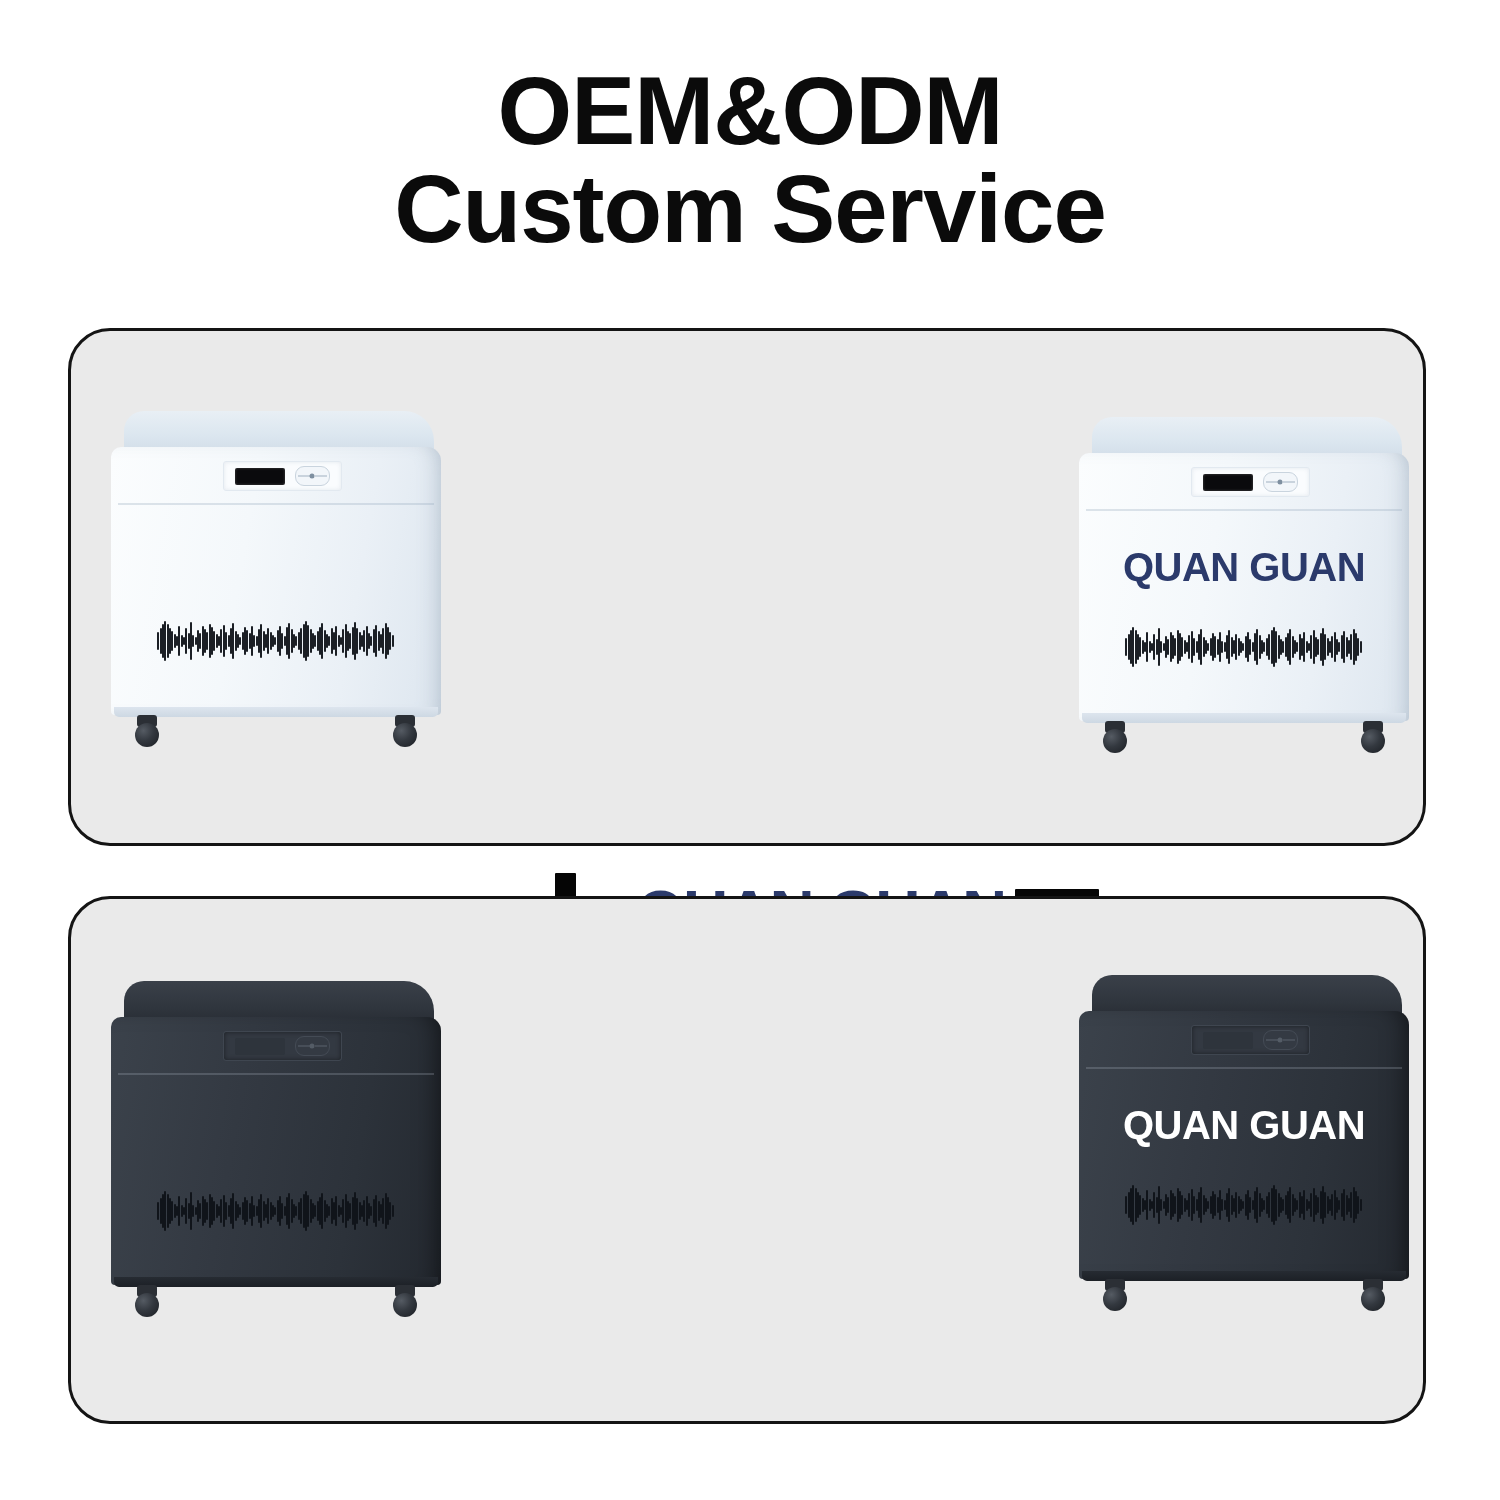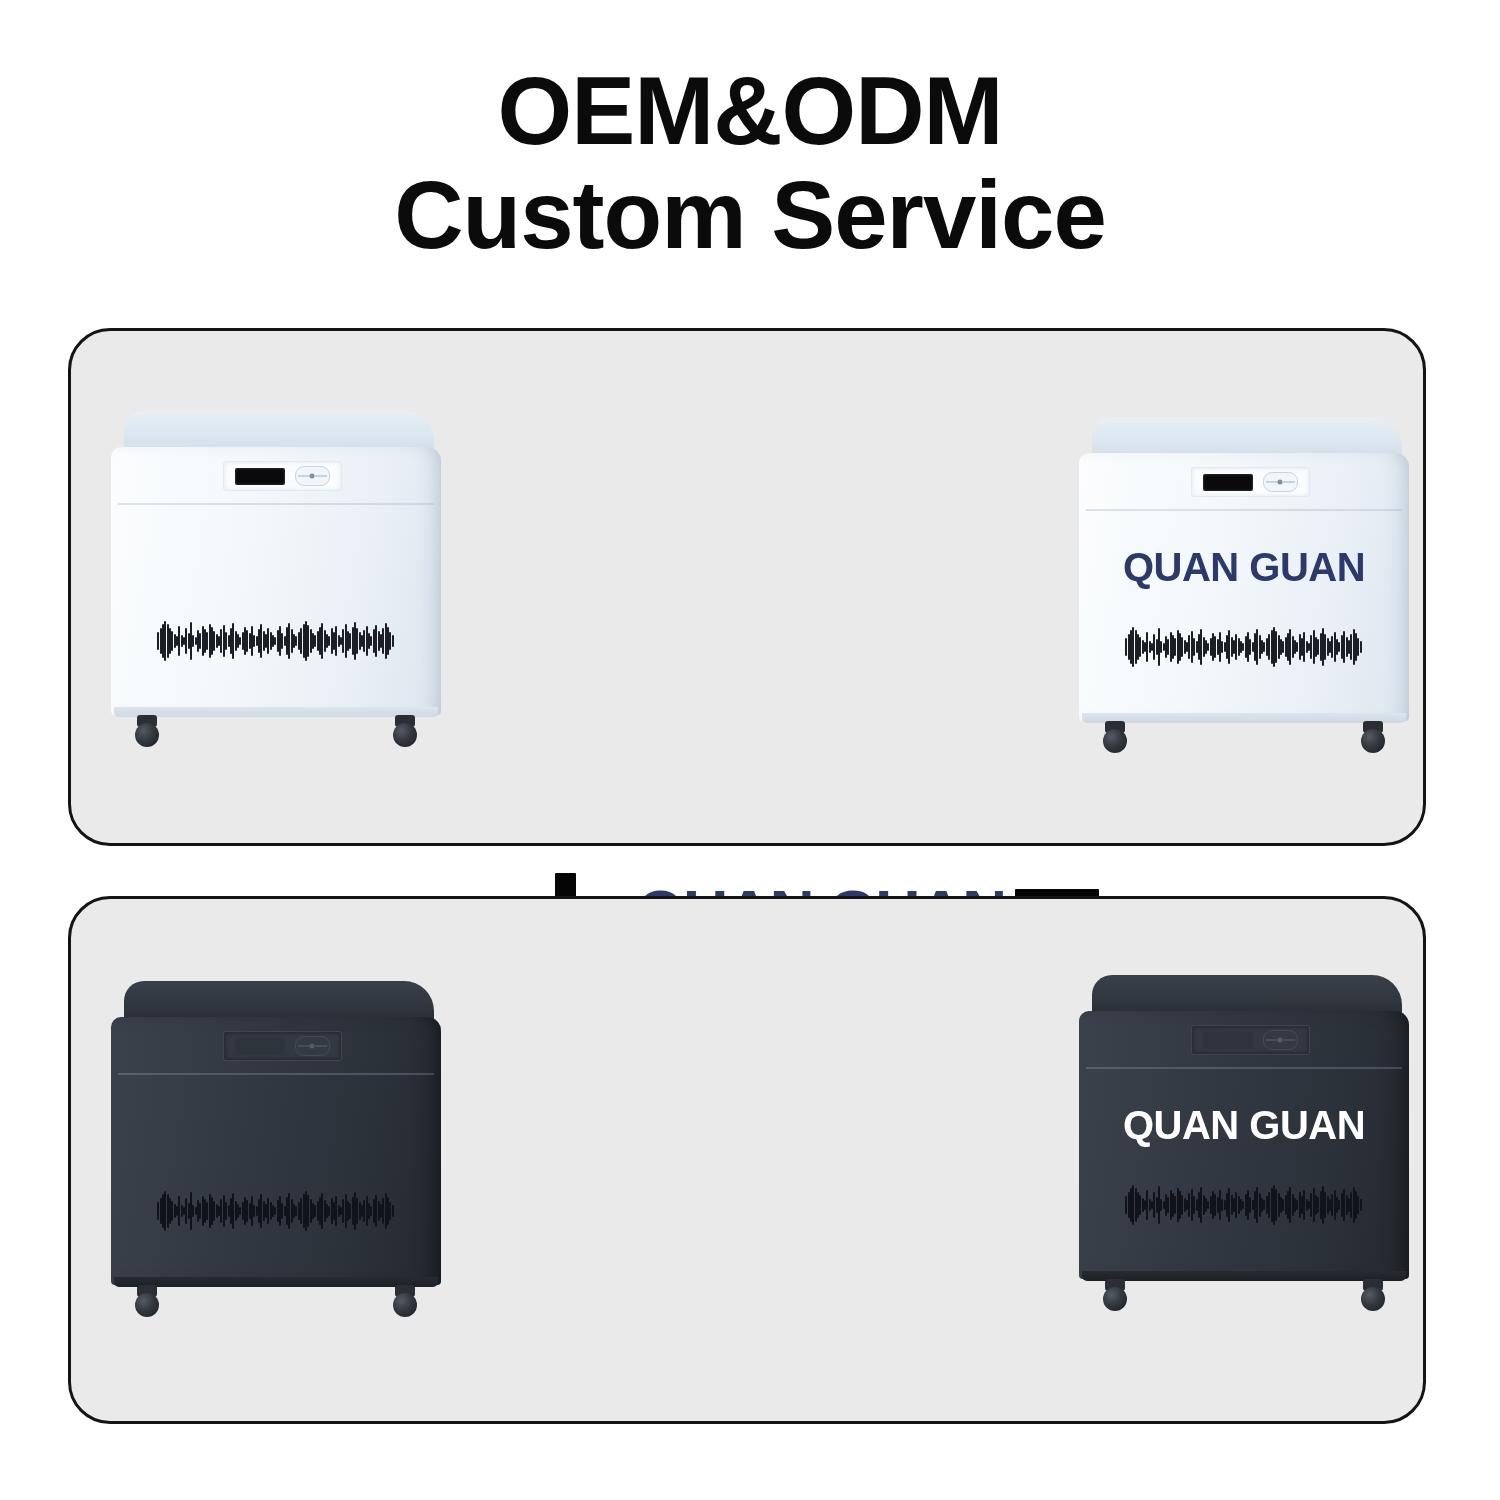--- a/index.html
+++ b/index.html
@@ -24,21 +24,21 @@
     text-align: center;
   }
   .title-line {
     display: block;
     color: #0b0b0b;
     font-weight: bold;
     letter-spacing: -1px;
     line-height: 1.02;
   }
   .title-line-1 { font-size: 96px; }
-  .title-line-2 { font-size: 96px; margin-top: 6px; }
+  .title-line-2 { font-size: 96px; }
 
   
   .panel {
     position: absolute;
     left: 68px;
     width: 1358px;
     background: #eaeaea;
     border: 3px solid #141414;
     border-radius: 42px;
     box-sizing: border-box;

